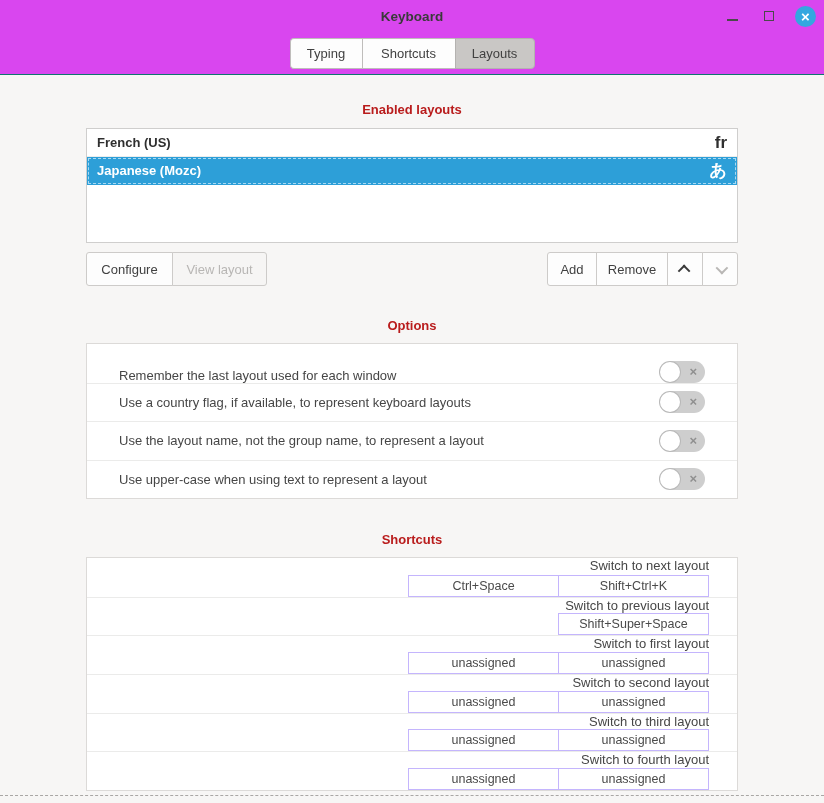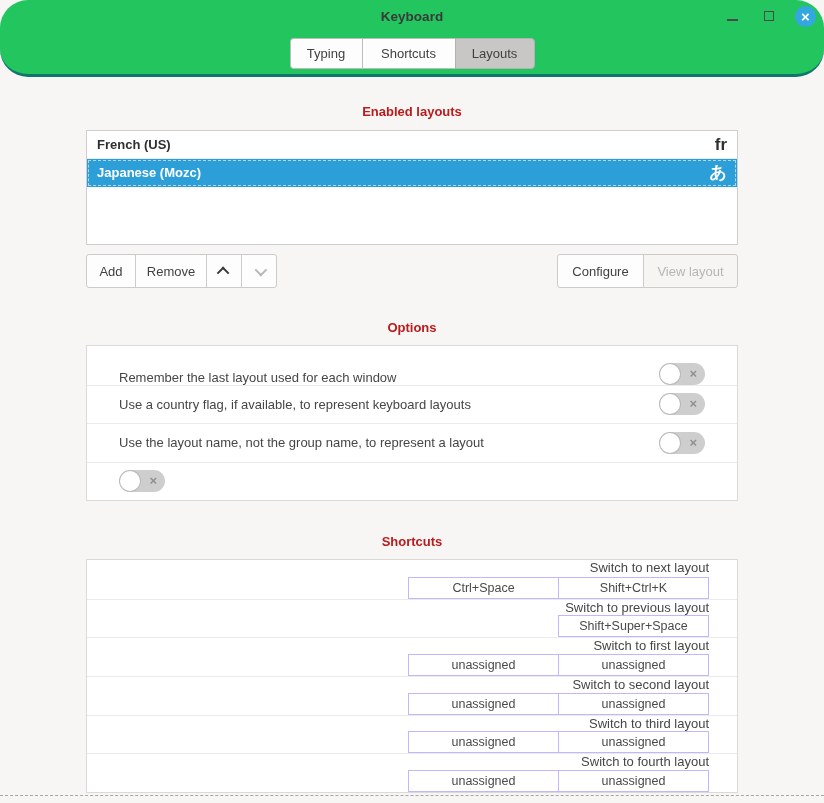--- a/index.html
+++ b/index.html
@@ -10,23 +10,22 @@
     overflow: hidden;
   }
   .window {
     width: 824px; height: 803px;
     background: #f7f6f5;
     position: relative;
     overflow: hidden;
   }
   
   .header {
-    background: #22c55e;
-    border-bottom: 3px solid #0f766e;
-    border-radius: 28px;
+    background: #d946ef;
+    border-bottom: 1px solid #0f766e;
   }
   .titlebar {
     height: 32px;
     position: relative;
     display: flex; align-items: center; justify-content: center;
   }
   .title { font-size: 13.5px; font-weight: bold; color: #3a3a3a; }
   .win-controls {
     position: absolute; right: 8px; top: 0; height: 32px;
     display: flex; align-items: center; gap: 15px;
@@ -202,32 +201,32 @@
         <span class="badge">fr</span>
       </div>
       <div class="layout-row selected">
         <span>Japanese (Mozc)</span>
         <span class="badge">あ</span>
       </div>
     </div>
 
     <div class="list-toolbar">
       <div class="btn-group">
+        <div class="btn w-configure">Configure</div>
+        <div class="btn w-view disabled">View layout</div>
+      </div>
+      <div class="btn-group">
         <div class="btn w-add">Add</div>
         <div class="btn w-remove">Remove</div>
         <div class="btn w-arrow">
           <span class="chev chev-up"></span>
         </div>
         <div class="btn w-arrow">
           <span class="chev chev-down"></span>
         </div>
-      </div>
-      <div class="btn-group">
-        <div class="btn w-configure">Configure</div>
-        <div class="btn w-view disabled">View layout</div>
       </div>
     </div>
 
     <div class="section-heading h-options">Options</div>
 
     <div class="group">
       <div class="opt-row">
         <span class="opt-label">Remember the last layout used for each window</span>
         <div class="toggle">
           <span class="knob"></span>
@@ -242,20 +241,21 @@
         </div>
       </div>
       <div class="opt-row">
         <span class="opt-label">Use the layout name, not the group name, to represent a layout</span>
         <div class="toggle">
           <span class="knob"></span>
           <span class="off-glyph">×</span>
         </div>
       </div>
       <div class="opt-row">
+        <span class="opt-label">Use upper-case when using text to represent a layout</span>
         <div class="toggle">
           <span class="knob"></span>
           <span class="off-glyph">×</span>
         </div>
       </div>
     </div>
 
     <div class="section-heading h-shortcuts">Shortcuts</div>
 
     <div class="group">

